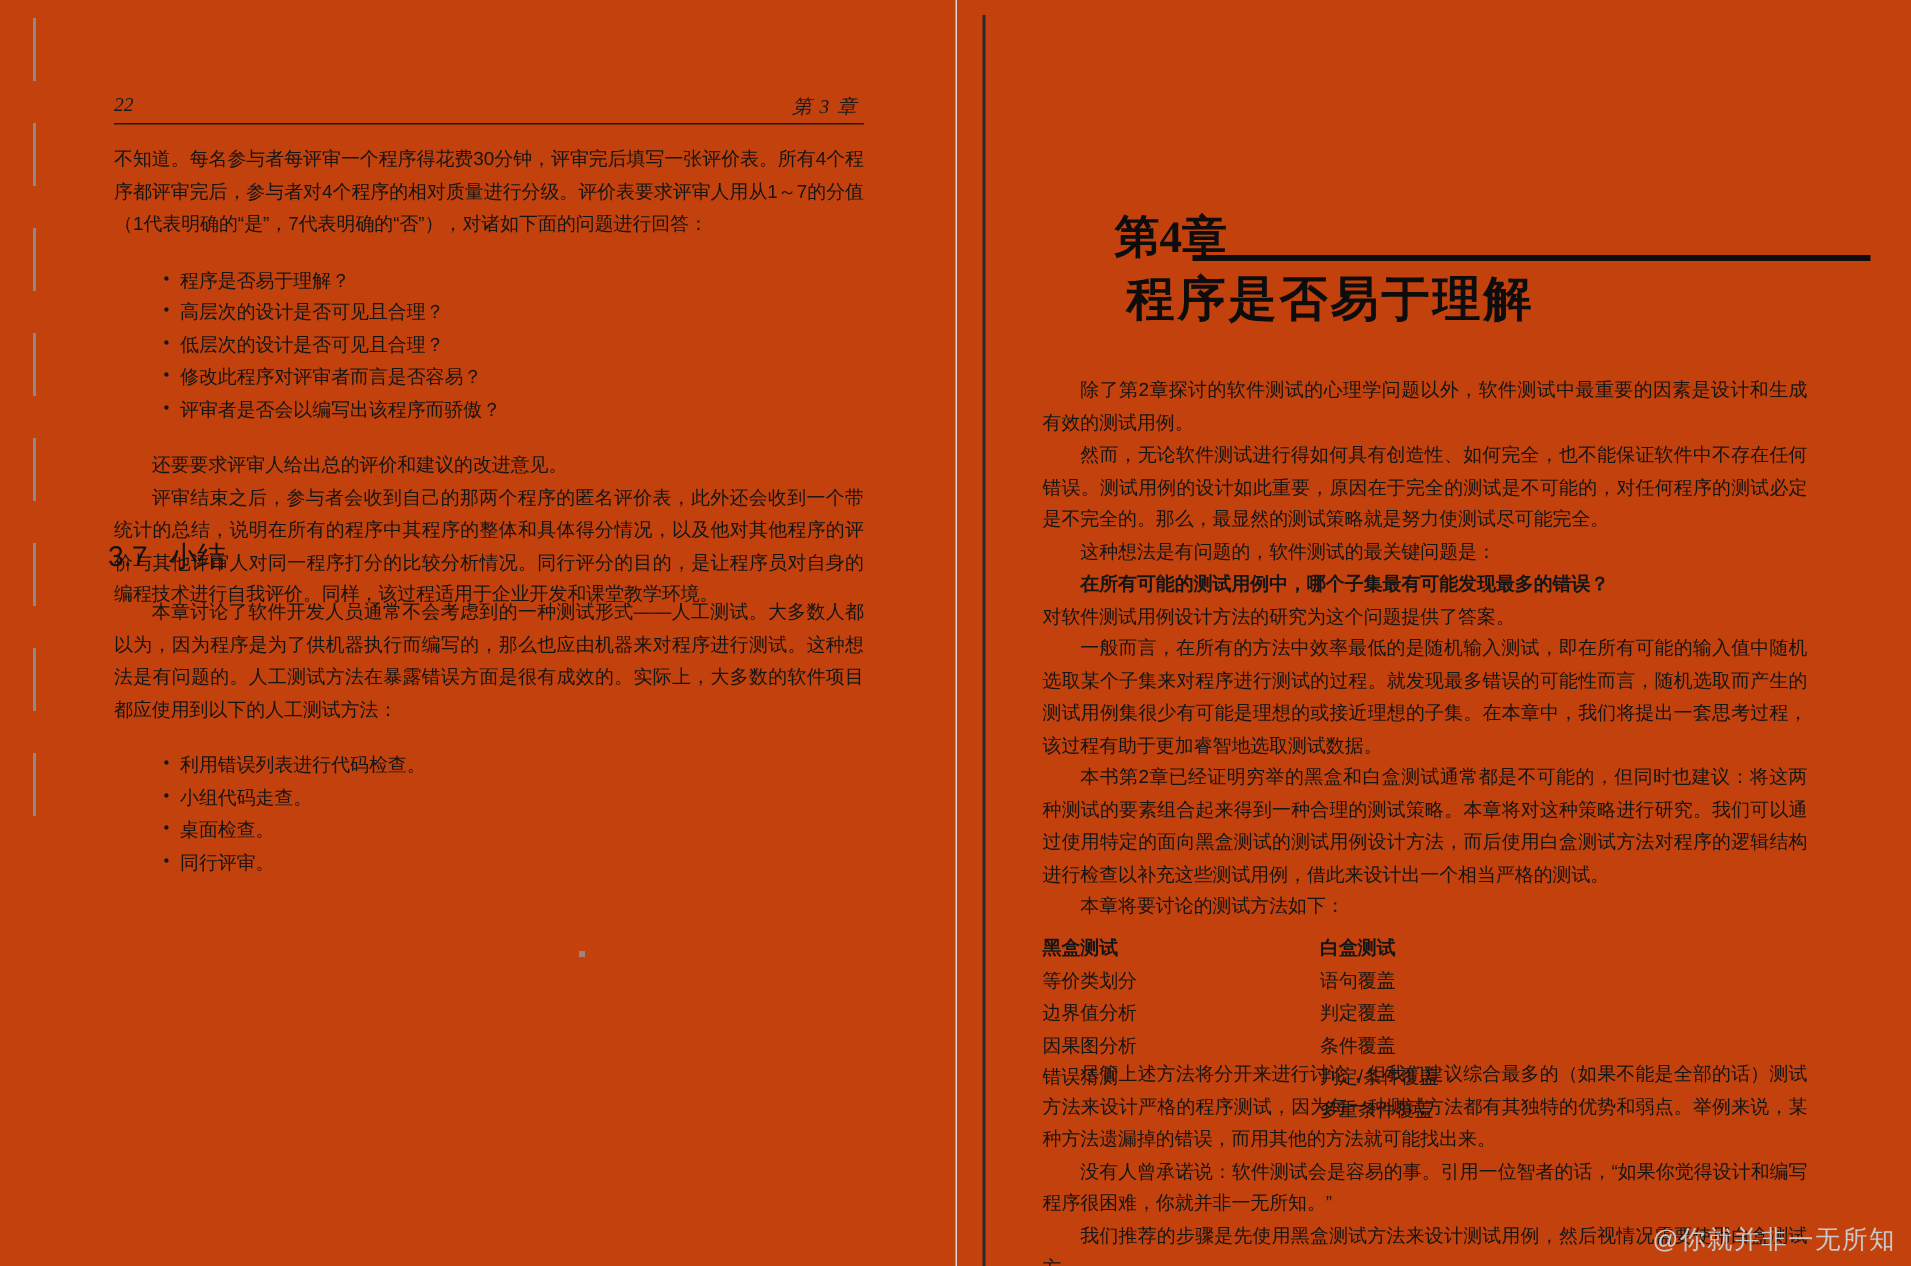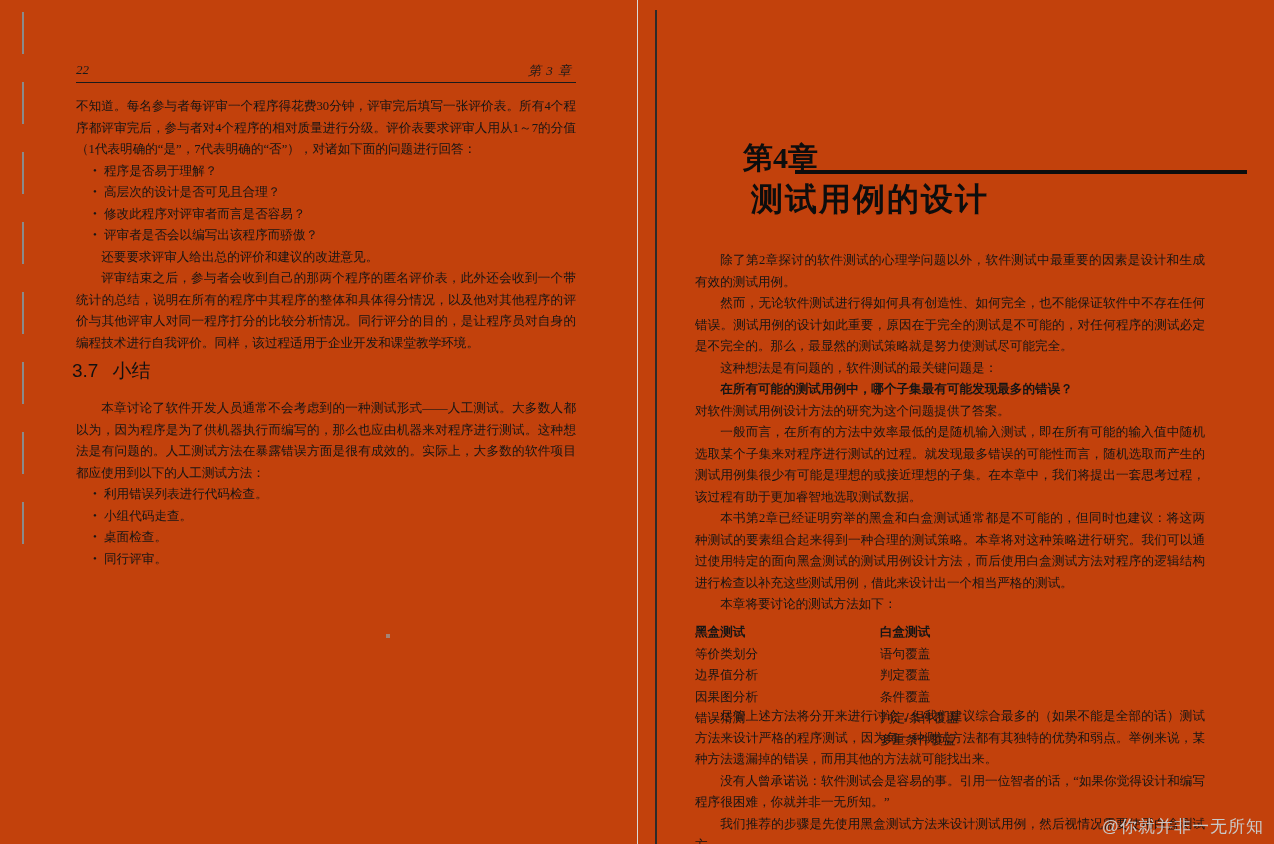--- a/index.html
+++ b/index.html
@@ -95,21 +95,21 @@
     left: 0;
     top: 20px;
     width: 500px;
     height: 1px;
     background: #1a1a1a;
   }
 
   
   .body-col {
     position: absolute;
-    font-family: Liberation Serif, serif;
+    font-family: Liberation Sans, sans-serif;
     font-size: 12.6px;
     line-height: 21.5px;
     color: #151515;
     text-align: justify;
     text-justify: inter-ideograph;
   }
   .left-col  { left: 76px; width: 500px; }
   .right-col { left: 38px; width: 510px; }
 
   p.para {
@@ -117,21 +117,21 @@
     text-indent: 2em;
   }
   p.para.noindent { text-indent: 0; }
   p.para.strong {
     font-weight: bold;
     text-indent: 2em;
   }
 
   ul.bullets {
     list-style: none;
-    margin: 0;
+    margin: 16px;
     padding: 0 0 0 28px;
   }
   ul.bullets li {
     position: relative;
     margin: 0;
     line-height: 21.5px;
   }
   ul.bullets li::before {
     content: "\2022";
     position: absolute;
@@ -262,20 +262,21 @@
       <div class="folio">22</div>
       <div class="head-chapter">第 3 章</div>
       <div class="head-rule"></div>
     </div>
 
     <div class="body-col left-col" style="top:96px;">
       <p class="para noindent">不知道。每名参与者每评审一个程序得花费30分钟，评审完后填写一张评价表。所有4个程序都评审完后，参与者对4个程序的相对质量进行分级。评价表要求评审人用从1～7的分值（1代表明确的“是”，7代表明确的“否”），对诸如下面的问题进行回答：</p>
       <ul class="bullets">
         <li>程序是否易于理解？</li>
         <li>高层次的设计是否可见且合理？</li>
+        <li>低层次的设计是否可见且合理？</li>
         <li>修改此程序对评审者而言是否容易？</li>
         <li>评审者是否会以编写出该程序而骄傲？</li>
       </ul>
       <p class="para">还要要求评审人给出总的评价和建议的改进意见。</p>
       <p class="para">评审结束之后，参与者会收到自己的那两个程序的匿名评价表，此外还会收到一个带统计的总结，说明在所有的程序中其程序的整体和具体得分情况，以及他对其他程序的评价与其他评审人对同一程序打分的比较分析情况。同行评分的目的，是让程序员对自身的编程技术进行自我评价。同样，该过程适用于企业开发和课堂教学环境。</p>
     </div>
 
     <div class="section-head">
       <span class="sec-num">3.7</span><span>小结</span>
     </div>
@@ -291,21 +292,21 @@
     </div>
 
     <div class="speck"></div>
   </div>
 
   <div class="page page-right">
 
     <div class="chapter-opener">
       <div class="chapter-number">第4章</div>
       <div class="chapter-rule"></div>
-      <div class="chapter-title">测试用例的设计</div>
+      <div class="chapter-title">程序是否易于理解</div>
     </div>
 
     <div class="body-col right-col" style="top:250px;">
       <p class="para">除了第2章探讨的软件测试的心理学问题以外，软件测试中最重要的因素是设计和生成有效的测试用例。</p>
       <p class="para">然而，无论软件测试进行得如何具有创造性、如何完全，也不能保证软件中不存在任何错误。测试用例的设计如此重要，原因在于完全的测试是不可能的，对任何程序的测试必定是不完全的。那么，最显然的测试策略就是努力使测试尽可能完全。</p>
       <p class="para">这种想法是有问题的，软件测试的最关键问题是：</p>
       <p class="para strong">在所有可能的测试用例中，哪个子集最有可能发现最多的错误？</p>
       <p class="para noindent">对软件测试用例设计方法的研究为这个问题提供了答案。</p>
       <p class="para">一般而言，在所有的方法中效率最低的是随机输入测试，即在所有可能的输入值中随机选取某个子集来对程序进行测试的过程。就发现最多错误的可能性而言，随机选取而产生的测试用例集很少有可能是理想的或接近理想的子集。在本章中，我们将提出一套思考过程，该过程有助于更加睿智地选取测试数据。</p>
       <p class="para">本书第2章已经证明穷举的黑盒和白盒测试通常都是不可能的，但同时也建议：将这两种测试的要素组合起来得到一种合理的测试策略。本章将对这种策略进行研究。我们可以通过使用特定的面向黑盒测试的测试用例设计方法，而后使用白盒测试方法对程序的逻辑结构进行检查以补充这些测试用例，借此来设计出一个相当严格的测试。</p>

